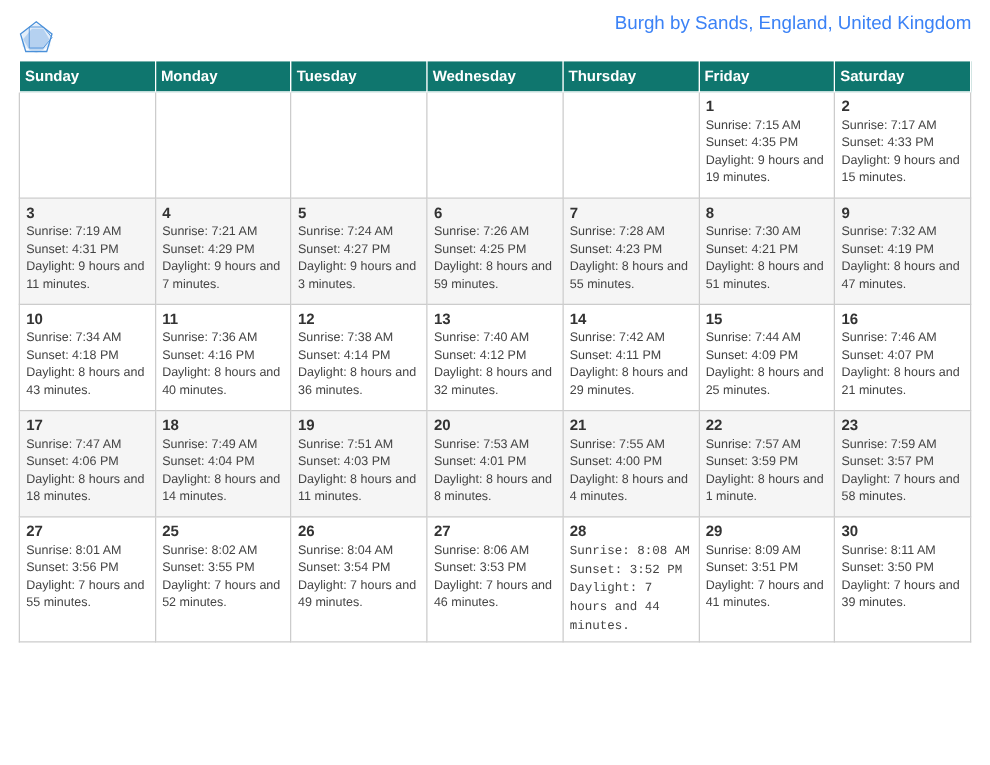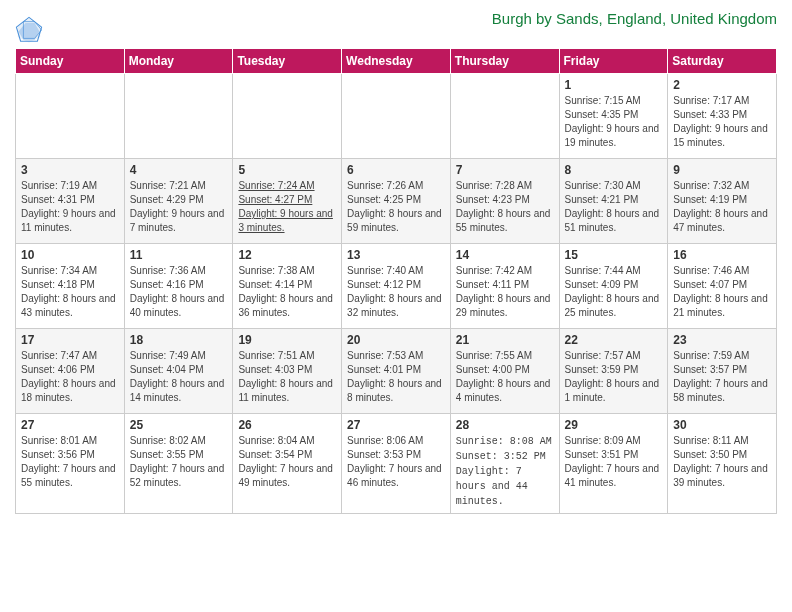--- a/index.html
+++ b/index.html
@@ -44,29 +44,29 @@
     .title-block {
       text-align: right;
     }
     .month-title {
       font-size: 32px;
       font-weight: normal;
       color: #333;
     }
     .location-title {
       font-size: 15px;
-      color: #15803d;
+      color: #3b82f6;
     }
     .calendar-table {
       width: 100%;
       border-collapse: collapse;
       table-layout: fixed;
     }
     .calendar-table th {
-      background-color: #be185d;
+      background-color: #0f766e;
       color: #fff;
       font-size: 12px;
       font-weight: bold;
       padding: 5px 4px;
       text-align: left;
       border: 1px solid #fff;
     }
     .calendar-table td {
       border: 1px solid #ccc;
       vertical-align: top;
@@ -137,21 +137,21 @@
 Sunset: 4:33 PM
 Daylight: 9 hours and 15 minutes.</span></td>
       </tr>
       <tr>
         <td><span class="day-number">3</span><span class="day-info" style="white-space: pre-line;">Sunrise: 7:19 AM
 Sunset: 4:31 PM
 Daylight: 9 hours and 11 minutes.</span></td>
         <td><span class="day-number">4</span><span class="day-info" style="white-space: pre-line;">Sunrise: 7:21 AM
 Sunset: 4:29 PM
 Daylight: 9 hours and 7 minutes.</span></td>
-        <td><span class="day-number">5</span><span class="day-info" style="white-space: pre-line; text-decoration: underline;">Sunrise: 7:24 AM
+        <td><span class="day-number">5</span><span class="day-info" style="white-space: pre-line;">Sunrise: 7:24 AM
 Sunset: 4:27 PM
 Daylight: 9 hours and 3 minutes.</span></td>
         <td><span class="day-number">6</span><span class="day-info" style="white-space: pre-line;">Sunrise: 7:26 AM
 Sunset: 4:25 PM
 Daylight: 8 hours and 59 minutes.</span></td>
         <td><span class="day-number">7</span><span class="day-info" style="white-space: pre-line;">Sunrise: 7:28 AM
 Sunset: 4:23 PM
 Daylight: 8 hours and 55 minutes.</span></td>
         <td><span class="day-number">8</span><span class="day-info" style="white-space: pre-line;">Sunrise: 7:30 AM
 Sunset: 4:21 PM

